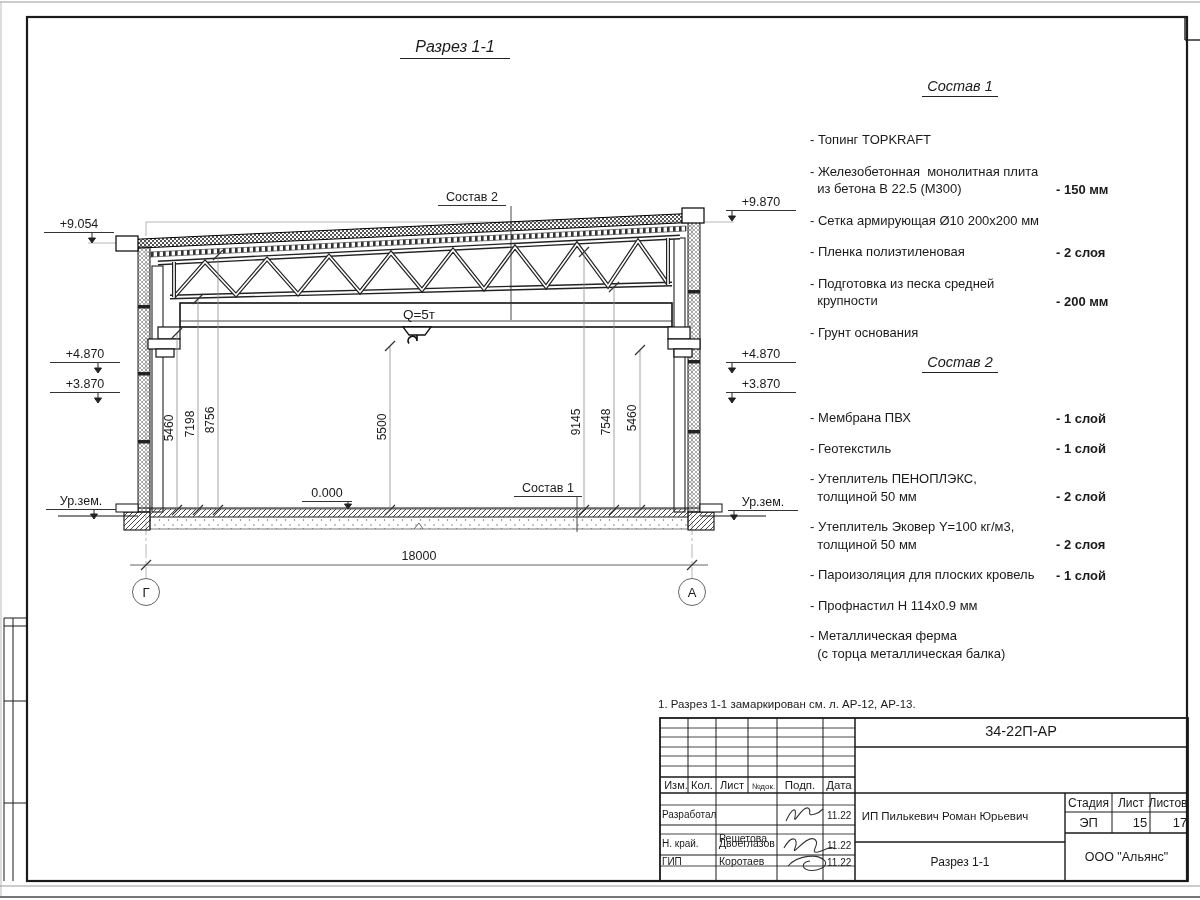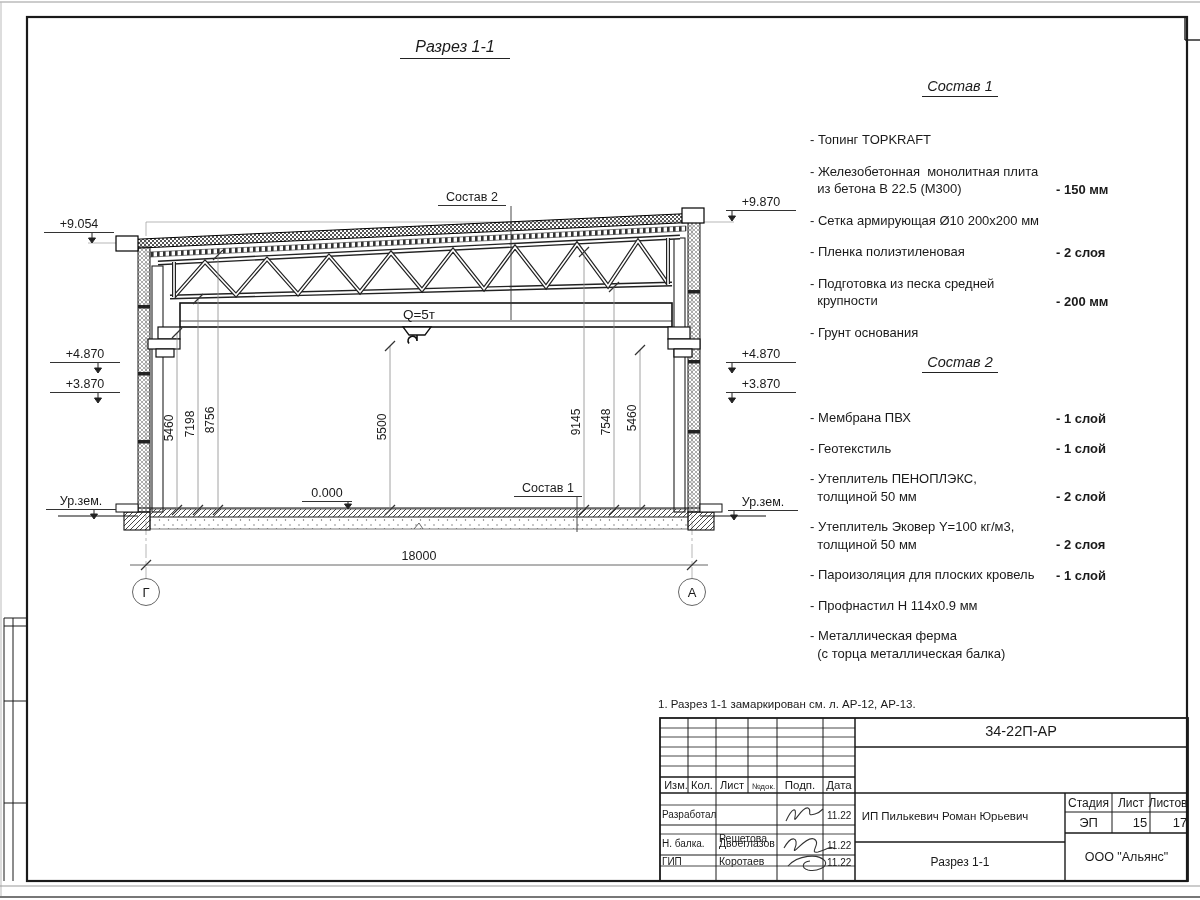--- a/index.html
+++ b/index.html
@@ -354,21 +354,21 @@
   <div class="t ctr" style="left:688px;top:779px;width:28px;font-size:11px">Кол.</div>
   <div class="t ctr" style="left:716px;top:779px;width:32px;font-size:11px">Лист</div>
   <div class="t ctr" style="left:748px;top:782px;width:31px;font-size:8px">№док.</div>
   <div class="t ctr" style="left:777px;top:779px;width:46px;font-size:11.5px">Подп.</div>
   <div class="t ctr" style="left:823px;top:779px;width:32px;font-size:11.5px">Дата</div>
 
   <div class="t" style="left:662px;top:809px;font-size:10px">Разработал</div>
   <div class="t" style="left:719px;top:832px;font-size:10.5px">Решетова</div>
   <div class="t" style="left:827px;top:810px;font-size:10px">11.22</div>
 
-  <div class="t" style="left:662px;top:838px;font-size:10px">Н. балка.</div>
+  <div class="t" style="left:662px;top:838px;font-size:10px">Н. край.</div>
   <div class="t" style="left:719px;top:837px;font-size:10.5px">Двоеглазов</div>
   <div class="t" style="left:827px;top:840px;font-size:10px">11.22</div>
 
   <div class="t" style="left:662px;top:856px;font-size:10px">ГИП</div>
   <div class="t" style="left:719px;top:855px;font-size:10.5px">Коротаев</div>
   <div class="t" style="left:827px;top:857px;font-size:10px">11.22</div>
 
   <div class="t ctr" style="left:857px;top:810px;width:176px;font-size:11.5px">ИП Пилькевич Роман Юрьевич</div>
   <div class="t ctr" style="left:857px;top:855px;width:206px;font-size:12px">Разрез 1-1</div>
 

